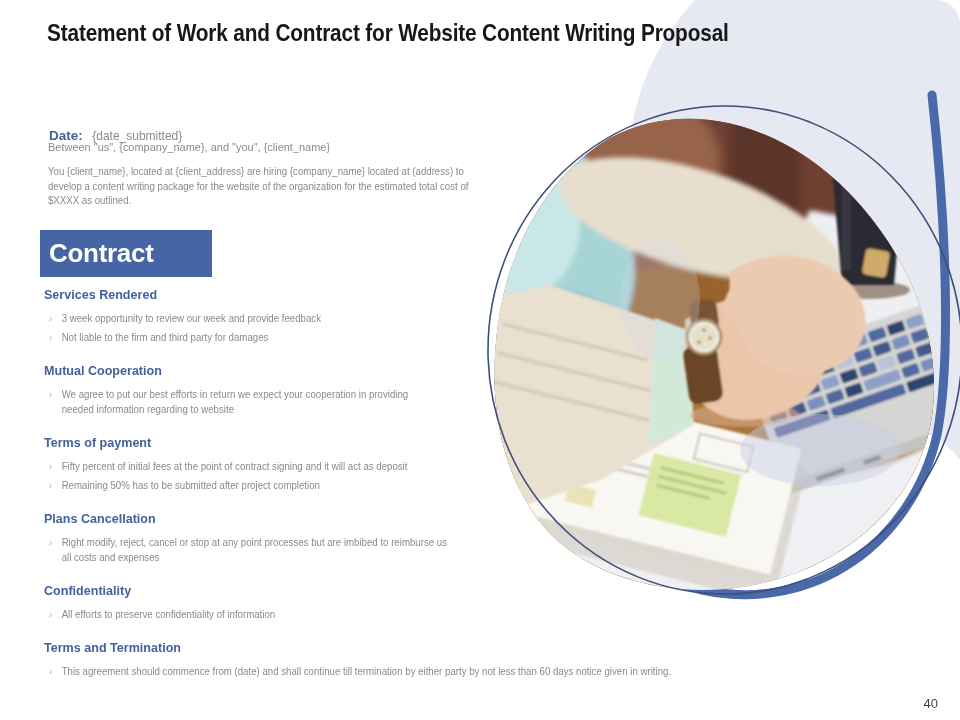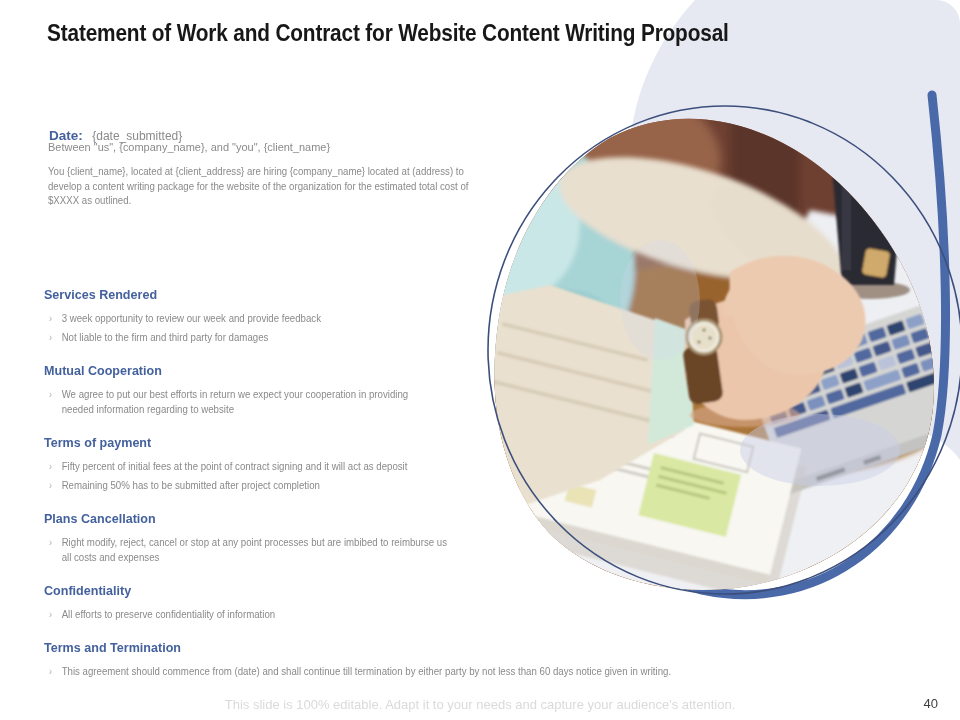--- a/index.html
+++ b/index.html
@@ -208,20 +208,23 @@
   <div class="slide-title">Statement of Work and Contract for Website Content Writing Proposal</div>
 
   <div class="date-row">
     <span class="date-label">Date:</span>
     <span class="date-value">{date_submitted}</span>
   </div>
 
   <div class="parties">Between "us", {company_name},  and "you", {client_name}</div>
   <div class="intro">You {client_name}, located at {client_address} are hiring {company_name} located at (address) to develop a content writing package for the website of the organization for the estimated total cost of $XXXX as outlined.</div>
 
+  <div class="contract-box">
+    <span>Contract</span>
+  </div>
 
   <div id="sections">
       <div class="section">
         <h3>Services Rendered</h3>
         <ul>
           <li><span class="chev">›</span><span>3 week opportunity to review our week and provide feedback</span></li>
           <li><span class="chev">›</span><span>Not liable to the firm and third party for damages</span></li>
         </ul>
       </div>
       <div class="section">
@@ -250,15 +253,14 @@
         </ul>
       </div>
       <div class="section">
         <h3>Terms and Termination</h3>
         <ul>
           <li><span class="chev">›</span><span>This agreement should commence from (date) and shall continue till termination by either party by not less than 60 days notice given in writing.</span></li>
         </ul>
       </div>
     </div>
 
-  <div class="footer-note">This slide is 100% editable. Adapt it to your needs and capture your audience's attention.</div>
   <div class="page-number">40</div>
 </div>
 
 </body></html>

